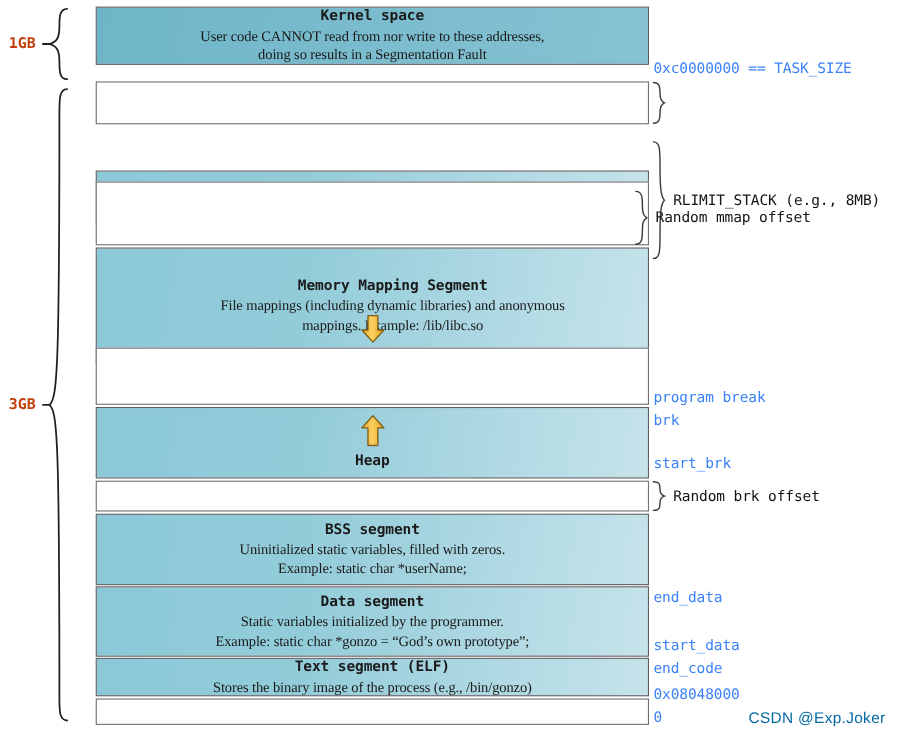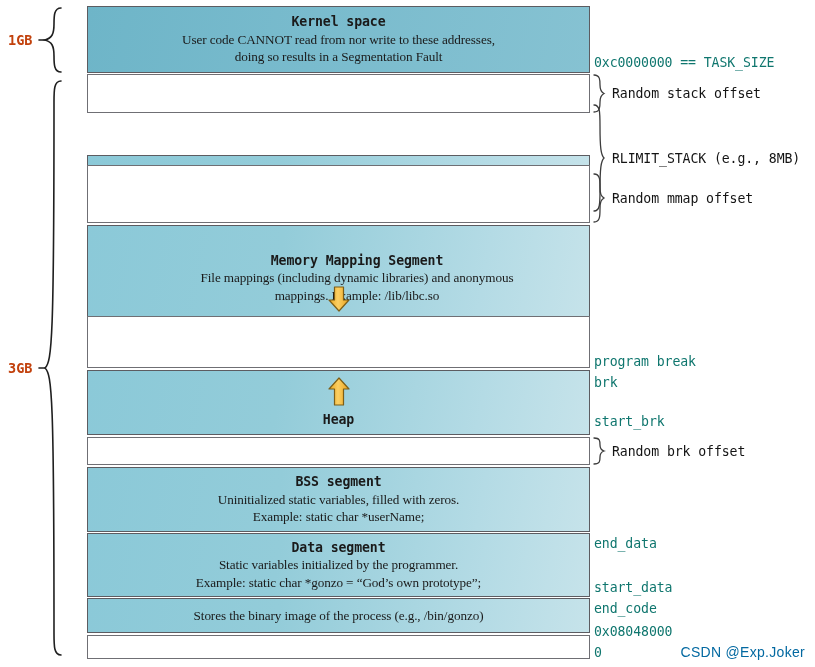--- a/index.html
+++ b/index.html
@@ -72,21 +72,21 @@
     transform: translateX(-50%);
     width: 26px;
     height: 30px;
   }
 
   
   .rlabel {
     position: absolute;
     font-size: 13.2px;
     line-height: 15px;
-    color: #0f766e;
+    color: #3b82f6;
     white-space: nowrap;
     letter-spacing: -0.1px;
   }
 
   
   .brace-group {
     position: absolute;
     display: flex;
     align-items: center;
   }
@@ -141,21 +141,21 @@
   </div>
 
   <div class="sizewrap" style="left:8px; top:78px; height:580px;">
     <span class="stext">3GB</span>
     <svg width="26" height="580" viewBox="0 0 26 580">
       <path d="M24 3 C17 3 17 12 17 24 C17 260 15 284 8 290 C15 296 17 320 17 556 C17 568 17 577 24 577" fill="none" stroke="#1f1f1f" stroke-width="1.6" stroke-linecap="round"></path>
       <path d="M8 290 L2 290" fill="none" stroke="#1f1f1f" stroke-width="1.6" stroke-linecap="round"></path>
     </svg>
   </div>
 
-  <div class="block kernel" style="top:6px; height:67px;">
+  <div class="block kernel" style="top:6px; height:53px;">
     <div class="title">Kernel space</div>
     <div class="line">User code CANNOT read from nor write to these addresses,</div>
     <div class="line">doing so results in a Segmentation Fault</div>
   </div>
 
   <div class="block empty" style="top:74px; height:39px;"></div>
 
   <div class="block filled" style="top:115px; height:48px;margin-top:40px;">
     <div class="title">
       <span>Stack</span>
@@ -215,20 +215,21 @@
     <div class="line">Example: static char *userName;</div>
   </div>
 
   <div class="block filled" style="top:533px; height:64px;">
     <div class="title">Data segment</div>
     <div class="line">Static variables initialized by the programmer.</div>
     <div class="line">Example: static char *gonzo = “God’s own prototype”;</div>
   </div>
 
   <div class="block filled" style="top:598px; height:35px;">
+    <div class="title">Text segment (ELF)</div>
     <div class="line">Stores the binary image of the process (e.g., /bin/gonzo)</div>
   </div>
 
   <div class="block empty" style="top:635px; height:24px;"></div>
 
   <div class="rlabel" style="left:594px; top:55px;">0xc0000000 == TASK_SIZE</div>
 
   <div class="rlabel" style="left:594px; top:354px;">program break</div>
 
   <div class="rlabel" style="left:594px; top:375px;">brk</div>
@@ -242,31 +243,30 @@
   <div class="rlabel" style="left:594px; top:601px;">end_code</div>
 
   <div class="rlabel" style="left:594px; top:624px;">0x08048000</div>
 
   <div class="rlabel" style="left:594px; top:645px;">0</div>
 
   <div class="brace-group" style="left:592px; top:74px; height:39px;">
     <svg width="14" height="39" viewBox="0 0 14 39">
       <path d="M2 1 C8 1 8 6 8 11 C8 16 9 18 12 19.5 C9 21 8 23 8 28 C8 33 8 38 2 38" fill="none" stroke="#3c3c3c" stroke-width="1.3" stroke-linecap="round"></path>
     </svg>
-    <span class="btext">Random stack offset</span>
-  </div>
-
-  <div class="brace-group" style="left:592px; top:104px; height:108px;">
+  </div>
+
+  <div class="brace-group" style="left:592px; top:128px; height:108px;">
     <svg width="14" height="108" viewBox="0 0 14 108">
       <path d="M2 1 C8 1 8 8 8 22 C8 44 9 51 12 54 C9 57 8 64 8 86 C8 100 8 107 2 107" fill="none" stroke="#3c3c3c" stroke-width="1.3" stroke-linecap="round"></path>
     </svg>
     <span class="btext">RLIMIT_STACK (e.g., 8MB)</span>
   </div>
 
-  <div class="brace-group" style="left:592px; top:173px; height:50px;">
+  <div class="brace-group" style="left:576px; top:173px; height:50px;">
     <svg width="14" height="50" viewBox="0 0 14 50">
       <path d="M2 1 C8 1 8 7 8 14 C8 21 9 23 12 25 C9 27 8 29 8 36 C8 43 8 49 2 49" fill="none" stroke="#3c3c3c" stroke-width="1.3" stroke-linecap="round"></path>
     </svg>
     <span class="btext">Random mmap offset</span>
   </div>
 
   <div class="brace-group" style="left:592px; top:437px; height:28px;">
     <svg width="14" height="28" viewBox="0 0 14 28">
       <path d="M2 1 C8 1 8 4 8 8 C8 11.5 9 13 12 14 C9 15 8 16.5 8 20 C8 24 8 27 2 27" fill="none" stroke="#3c3c3c" stroke-width="1.3" stroke-linecap="round"></path>
     </svg>

